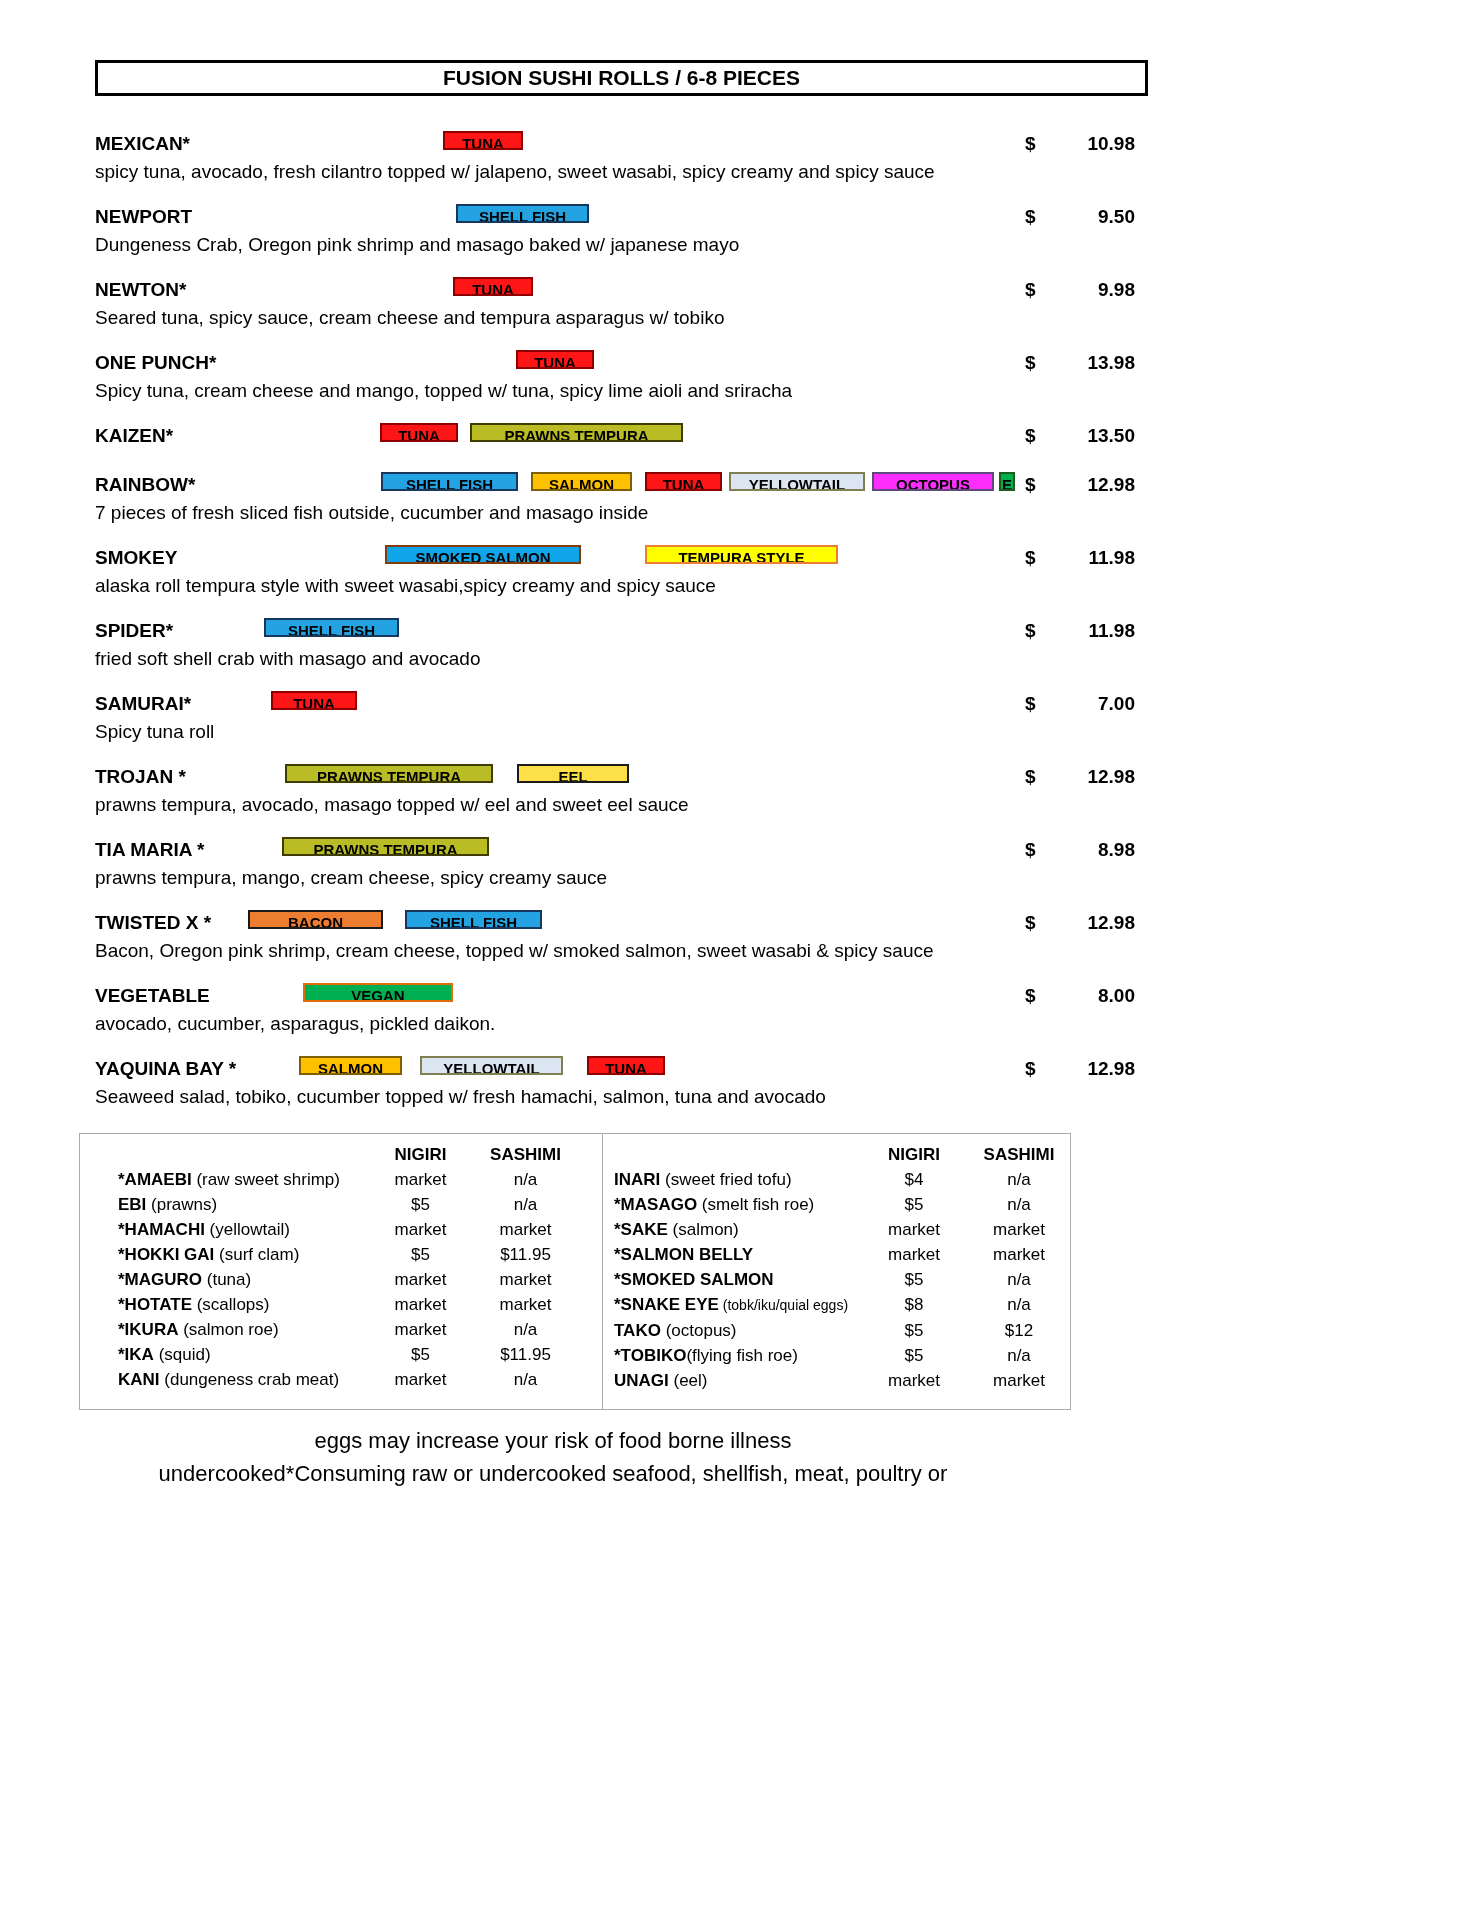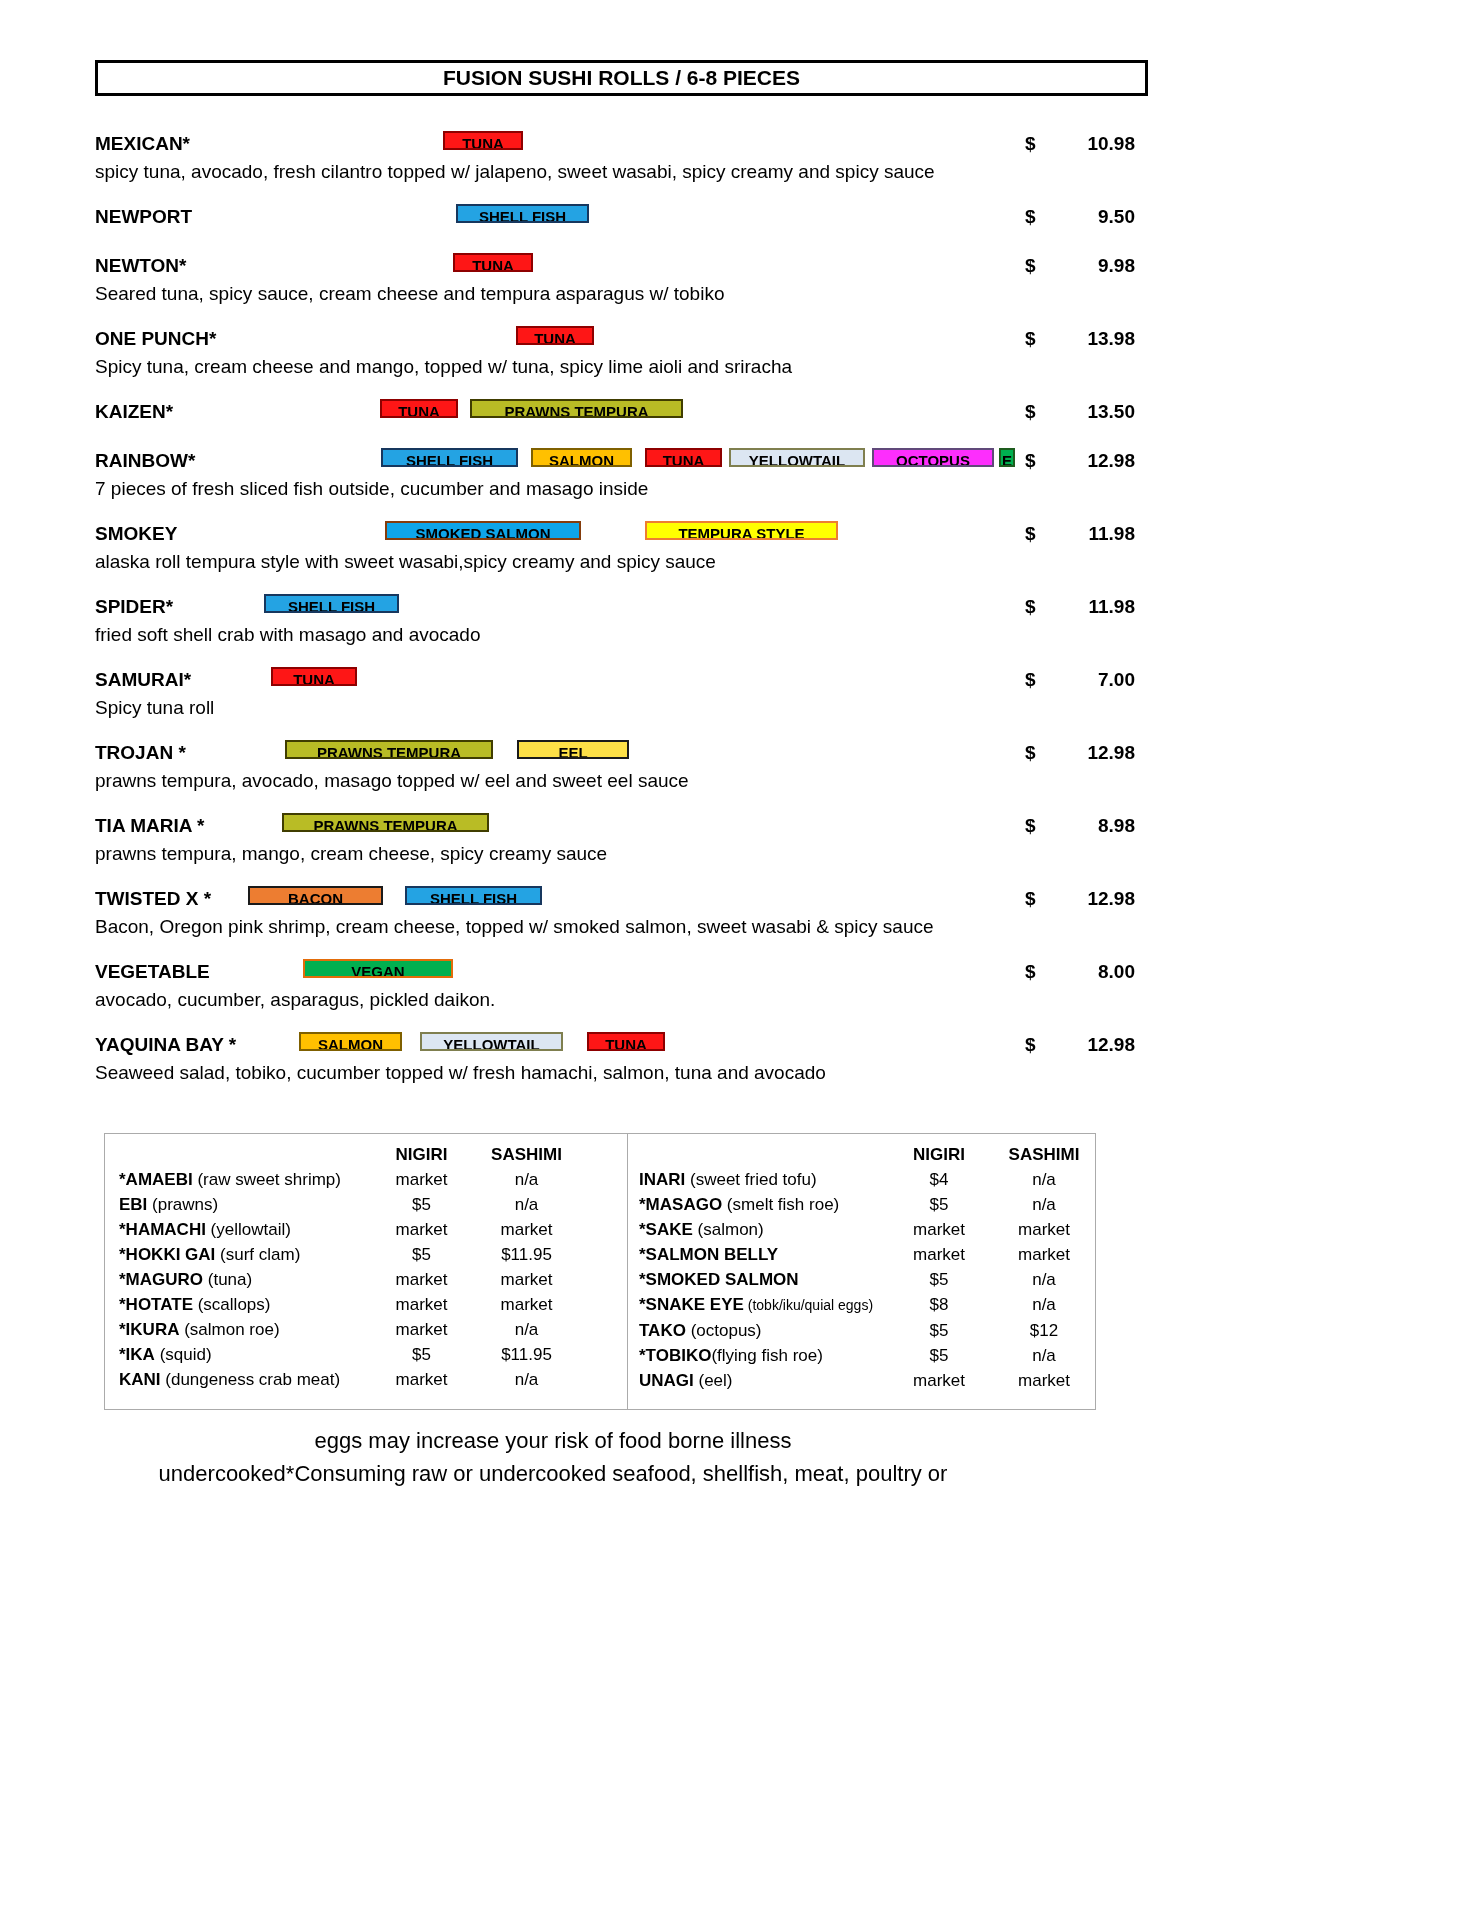--- a/index.html
+++ b/index.html
@@ -6,21 +6,21 @@
   body{width:1484px;height:1920px;background:#ffffff;font-family:"Liberation Sans",sans-serif;color:#000;position:relative;overflow:hidden;}
   .title-box{position:absolute;left:95px;top:60px;width:1047px;border:3px solid #000;text-align:center;padding:3px 0;}
   .title{font-size:21px;font-weight:bold;}
   .rolls{position:absolute;left:95px;top:130px;width:1057px;}
   .roll{margin-bottom:20px;}
   .roll-line{position:relative;height:29px;}
   .roll-name{font-size:19px;font-weight:bold;display:inline-block;padding-top:3px;white-space:pre;}
   .tag{position:absolute;top:1px;height:19px;line-height:21px;box-sizing:border-box;border:2px solid #000;text-align:center;font-size:15px;font-weight:bold;overflow:hidden;white-space:nowrap;}
   .price{position:absolute;left:930px;top:3px;width:110px;display:flex;justify-content:space-between;font-size:19px;font-weight:bold;}
   .roll-desc{font-size:19px;line-height:23px;margin-top:1px;white-space:nowrap;}
-  .list-box{position:absolute;left:104px;top:1133px;width:992px;height:277px;border:1px solid #ababab;box-sizing:border-box;display:flex;background:#fff;}
+  .list-box{position:absolute;left:79px;top:1133px;width:992px;height:277px;border:1px solid #ababab;box-sizing:border-box;display:flex;background:#fff;padding-left:24px;}
   .list-col{box-sizing:border-box;padding-top:8px;}
   .list-col.left{width:524px;}
   .list-col.right{width:468px;border-left:1px solid #ababab;}
   .t-row,.t-head{display:grid;line-height:25px;font-size:17px;}
   .left .t-row,.left .t-head{grid-template-columns:250px 105px 105px;padding-left:14px;}
   .right .t-row,.right .t-head{grid-template-columns:250px 100px 110px;padding-left:11px;}
   .t-head{font-weight:bold;}
   .t-val,.t-hlabel{text-align:center;}
   .t-name{white-space:nowrap;overflow:hidden;}
   .t-bold{font-weight:bold;}
@@ -41,20 +41,21 @@
           <span>$</span>
           <span>10.98</span>
         </span></div>
       <div class="roll-desc">spicy tuna, avocado, fresh cilantro topped  w/  jalapeno, sweet wasabi, spicy creamy and spicy sauce</div>
     </div>
     <div class="roll">
       <div class="roll-line"><span class="roll-name">NEWPORT</span><span class="tag" style="left: 361px; width: 133px; background: rgb(36, 163, 227); border-color: rgb(23, 55, 94);">SHELL FISH</span><span class="price">
           <span>$</span>
           <span>9.50</span>
         </span></div>
+      <div class="roll-desc">Dungeness Crab, Oregon pink shrimp and masago baked w/ japanese mayo</div>
     </div>
     <div class="roll">
       <div class="roll-line"><span class="roll-name">NEWTON*</span><span class="tag" style="left: 358px; width: 80px; background: rgb(254, 22, 22); border-color: rgb(142, 0, 0);">TUNA</span><span class="price">
           <span>$</span>
           <span>9.98</span>
         </span></div>
       <div class="roll-desc">Seared tuna, spicy sauce, cream cheese and tempura asparagus w/ tobiko</div>
     </div>
     <div class="roll">
       <div class="roll-line"><span class="roll-name">ONE PUNCH*</span><span class="tag" style="left: 421px; width: 78px; background: rgb(254, 22, 22); border-color: rgb(142, 0, 0);">TUNA</span><span class="price">

